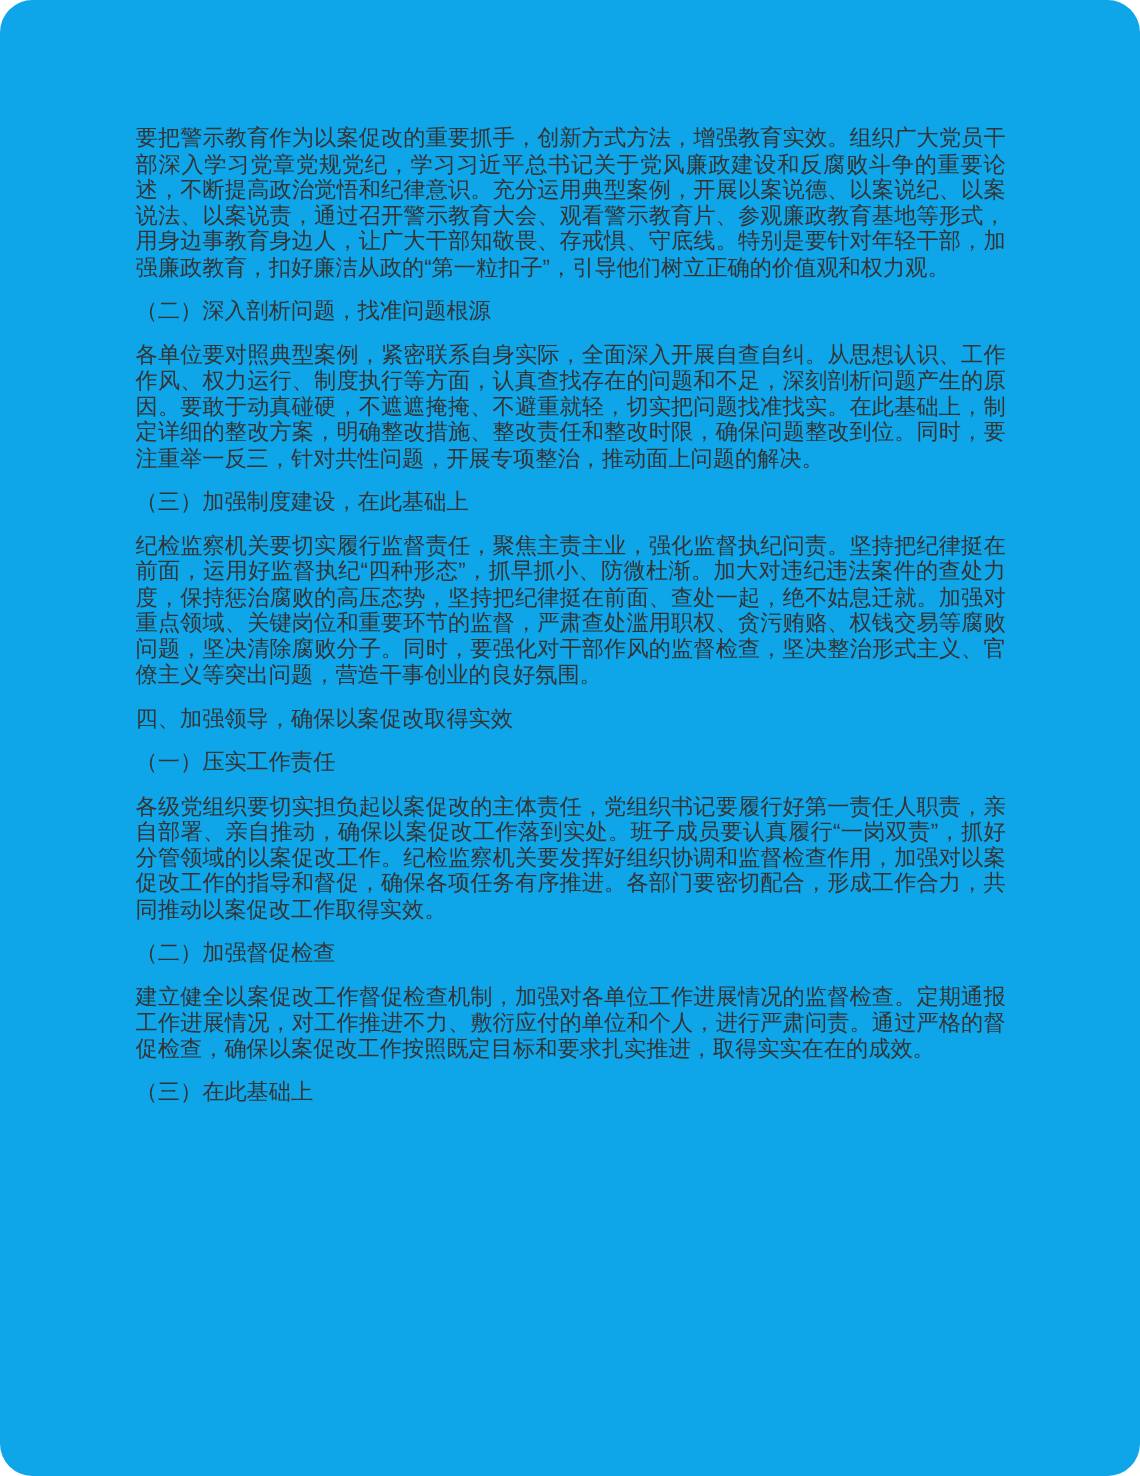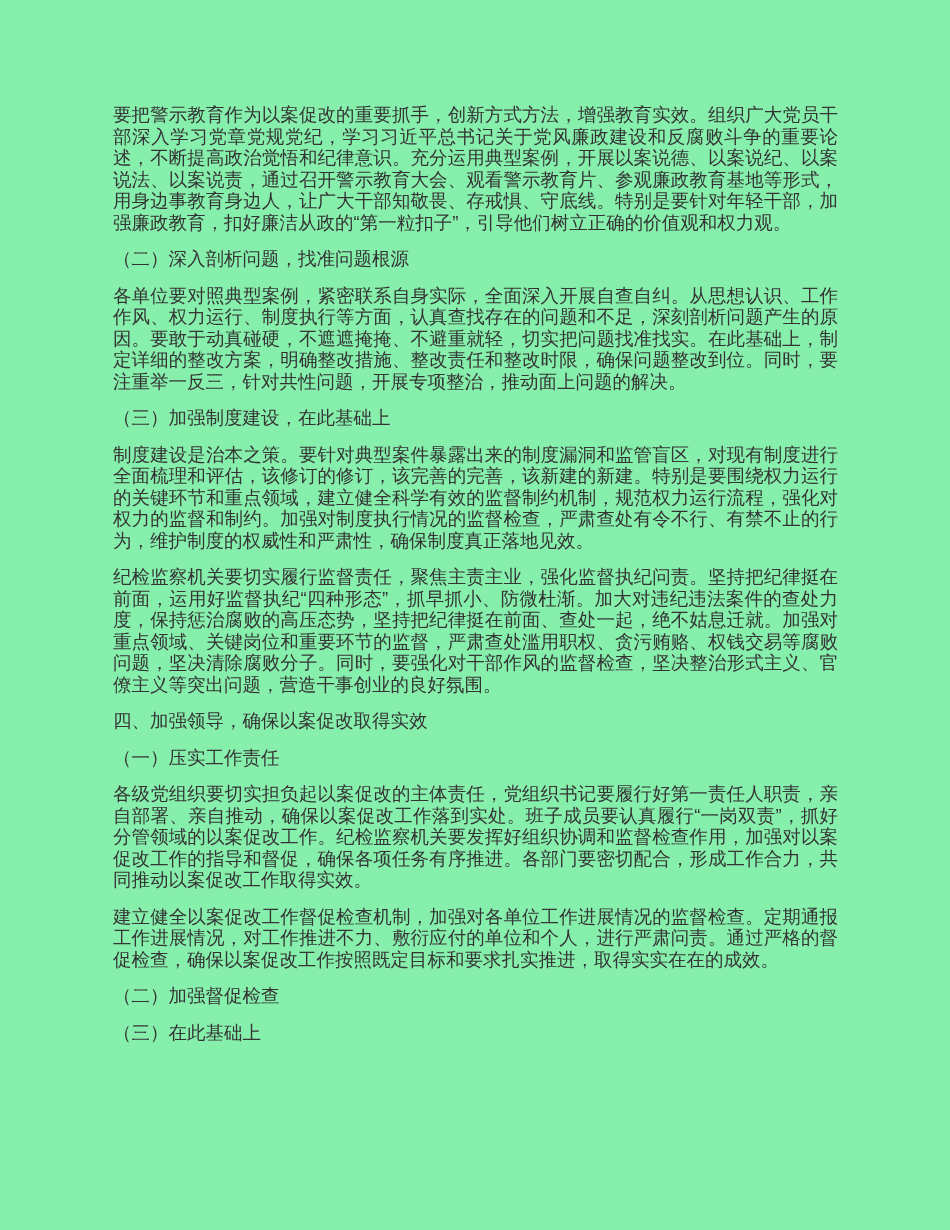--- a/index.html
+++ b/index.html
@@ -35,28 +35,27 @@
     text-justify: inter-ideograph;
     word-break: break-all;
   }
   .block.heading {
     text-align: left;
   }
 </style>
 </head>
 <body>
 
-<div class="page" style="background: #86efac; color: rgb(52, 52, 52);">
+<div class="page" style="background: #0ea5e9; color: rgb(52, 52, 52); border-radius: 27px;">
   <div class="content">
       <p class="block body">要把警示教育作为以案促改的重要抓手，创新方式方法，增强教育实效。组织广大党员干部深入学习党章党规党纪，学习习近平总书记关于党风廉政建设和反腐败斗争的重要论述，不断提高政治觉悟和纪律意识。充分运用典型案例，开展以案说德、以案说纪、以案说法、以案说责，通过召开警示教育大会、观看警示教育片、参观廉政教育基地等形式，用身边事教育身边人，让广大干部知敬畏、存戒惧、守底线。特别是要针对年轻干部，加强廉政教育，扣好廉洁从政的“第一粒扣子”，引导他们树立正确的价值观和权力观。</p>
       <p class="block heading">（二）深入剖析问题，找准问题根源</p>
       <p class="block body">各单位要对照典型案例，紧密联系自身实际，全面深入开展自查自纠。从思想认识、工作作风、权力运行、制度执行等方面，认真查找存在的问题和不足，深刻剖析问题产生的原因。要敢于动真碰硬，不遮遮掩掩、不避重就轻，切实把问题找准找实。在此基础上，制定详细的整改方案，明确整改措施、整改责任和整改时限，确保问题整改到位。同时，要注重举一反三，针对共性问题，开展专项整治，推动面上问题的解决。</p>
       <p class="block heading">（三）加强制度建设，在此基础上</p>
-      <p class="block body">制度建设是治本之策。要针对典型案件暴露出来的制度漏洞和监管盲区，对现有制度进行全面梳理和评估，该修订的修订，该完善的完善，该新建的新建。特别是要围绕权力运行的关键环节和重点领域，建立健全科学有效的监督制约机制，规范权力运行流程，强化对权力的监督和制约。加强对制度执行情况的监督检查，严肃查处有令不行、有禁不止的行为，维护制度的权威性和严肃性，确保制度真正落地见效。</p>
       <p class="block body">纪检监察机关要切实履行监督责任，聚焦主责主业，强化监督执纪问责。坚持把纪律挺在前面，运用好监督执纪“四种形态”，抓早抓小、防微杜渐。加大对违纪违法案件的查处力度，保持惩治腐败的高压态势，坚持把纪律挺在前面、查处一起，绝不姑息迁就。加强对重点领域、关键岗位和重要环节的监督，严肃查处滥用职权、贪污贿赂、权钱交易等腐败问题，坚决清除腐败分子。同时，要强化对干部作风的监督检查，坚决整治形式主义、官僚主义等突出问题，营造干事创业的良好氛围。</p>
       <p class="block heading">四、加强领导，确保以案促改取得实效</p>
       <p class="block heading">（一）压实工作责任</p>
       <p class="block body">各级党组织要切实担负起以案促改的主体责任，党组织书记要履行好第一责任人职责，亲自部署、亲自推动，确保以案促改工作落到实处。班子成员要认真履行“一岗双责”，抓好分管领域的以案促改工作。纪检监察机关要发挥好组织协调和监督检查作用，加强对以案促改工作的指导和督促，确保各项任务有序推进。各部门要密切配合，形成工作合力，共同推动以案促改工作取得实效。</p>
+      <p class="block heading">（二）加强督促检查</p>
       <p class="block body">建立健全以案促改工作督促检查机制，加强对各单位工作进展情况的监督检查。定期通报工作进展情况，对工作推进不力、敷衍应付的单位和个人，进行严肃问责。通过严格的督促检查，确保以案促改工作按照既定目标和要求扎实推进，取得实实在在的成效。</p>
-      <p class="block heading">（二）加强督促检查</p>
       <p class="block heading">（三）在此基础上</p>
     </div>
 </div>
 
 </body></html>

